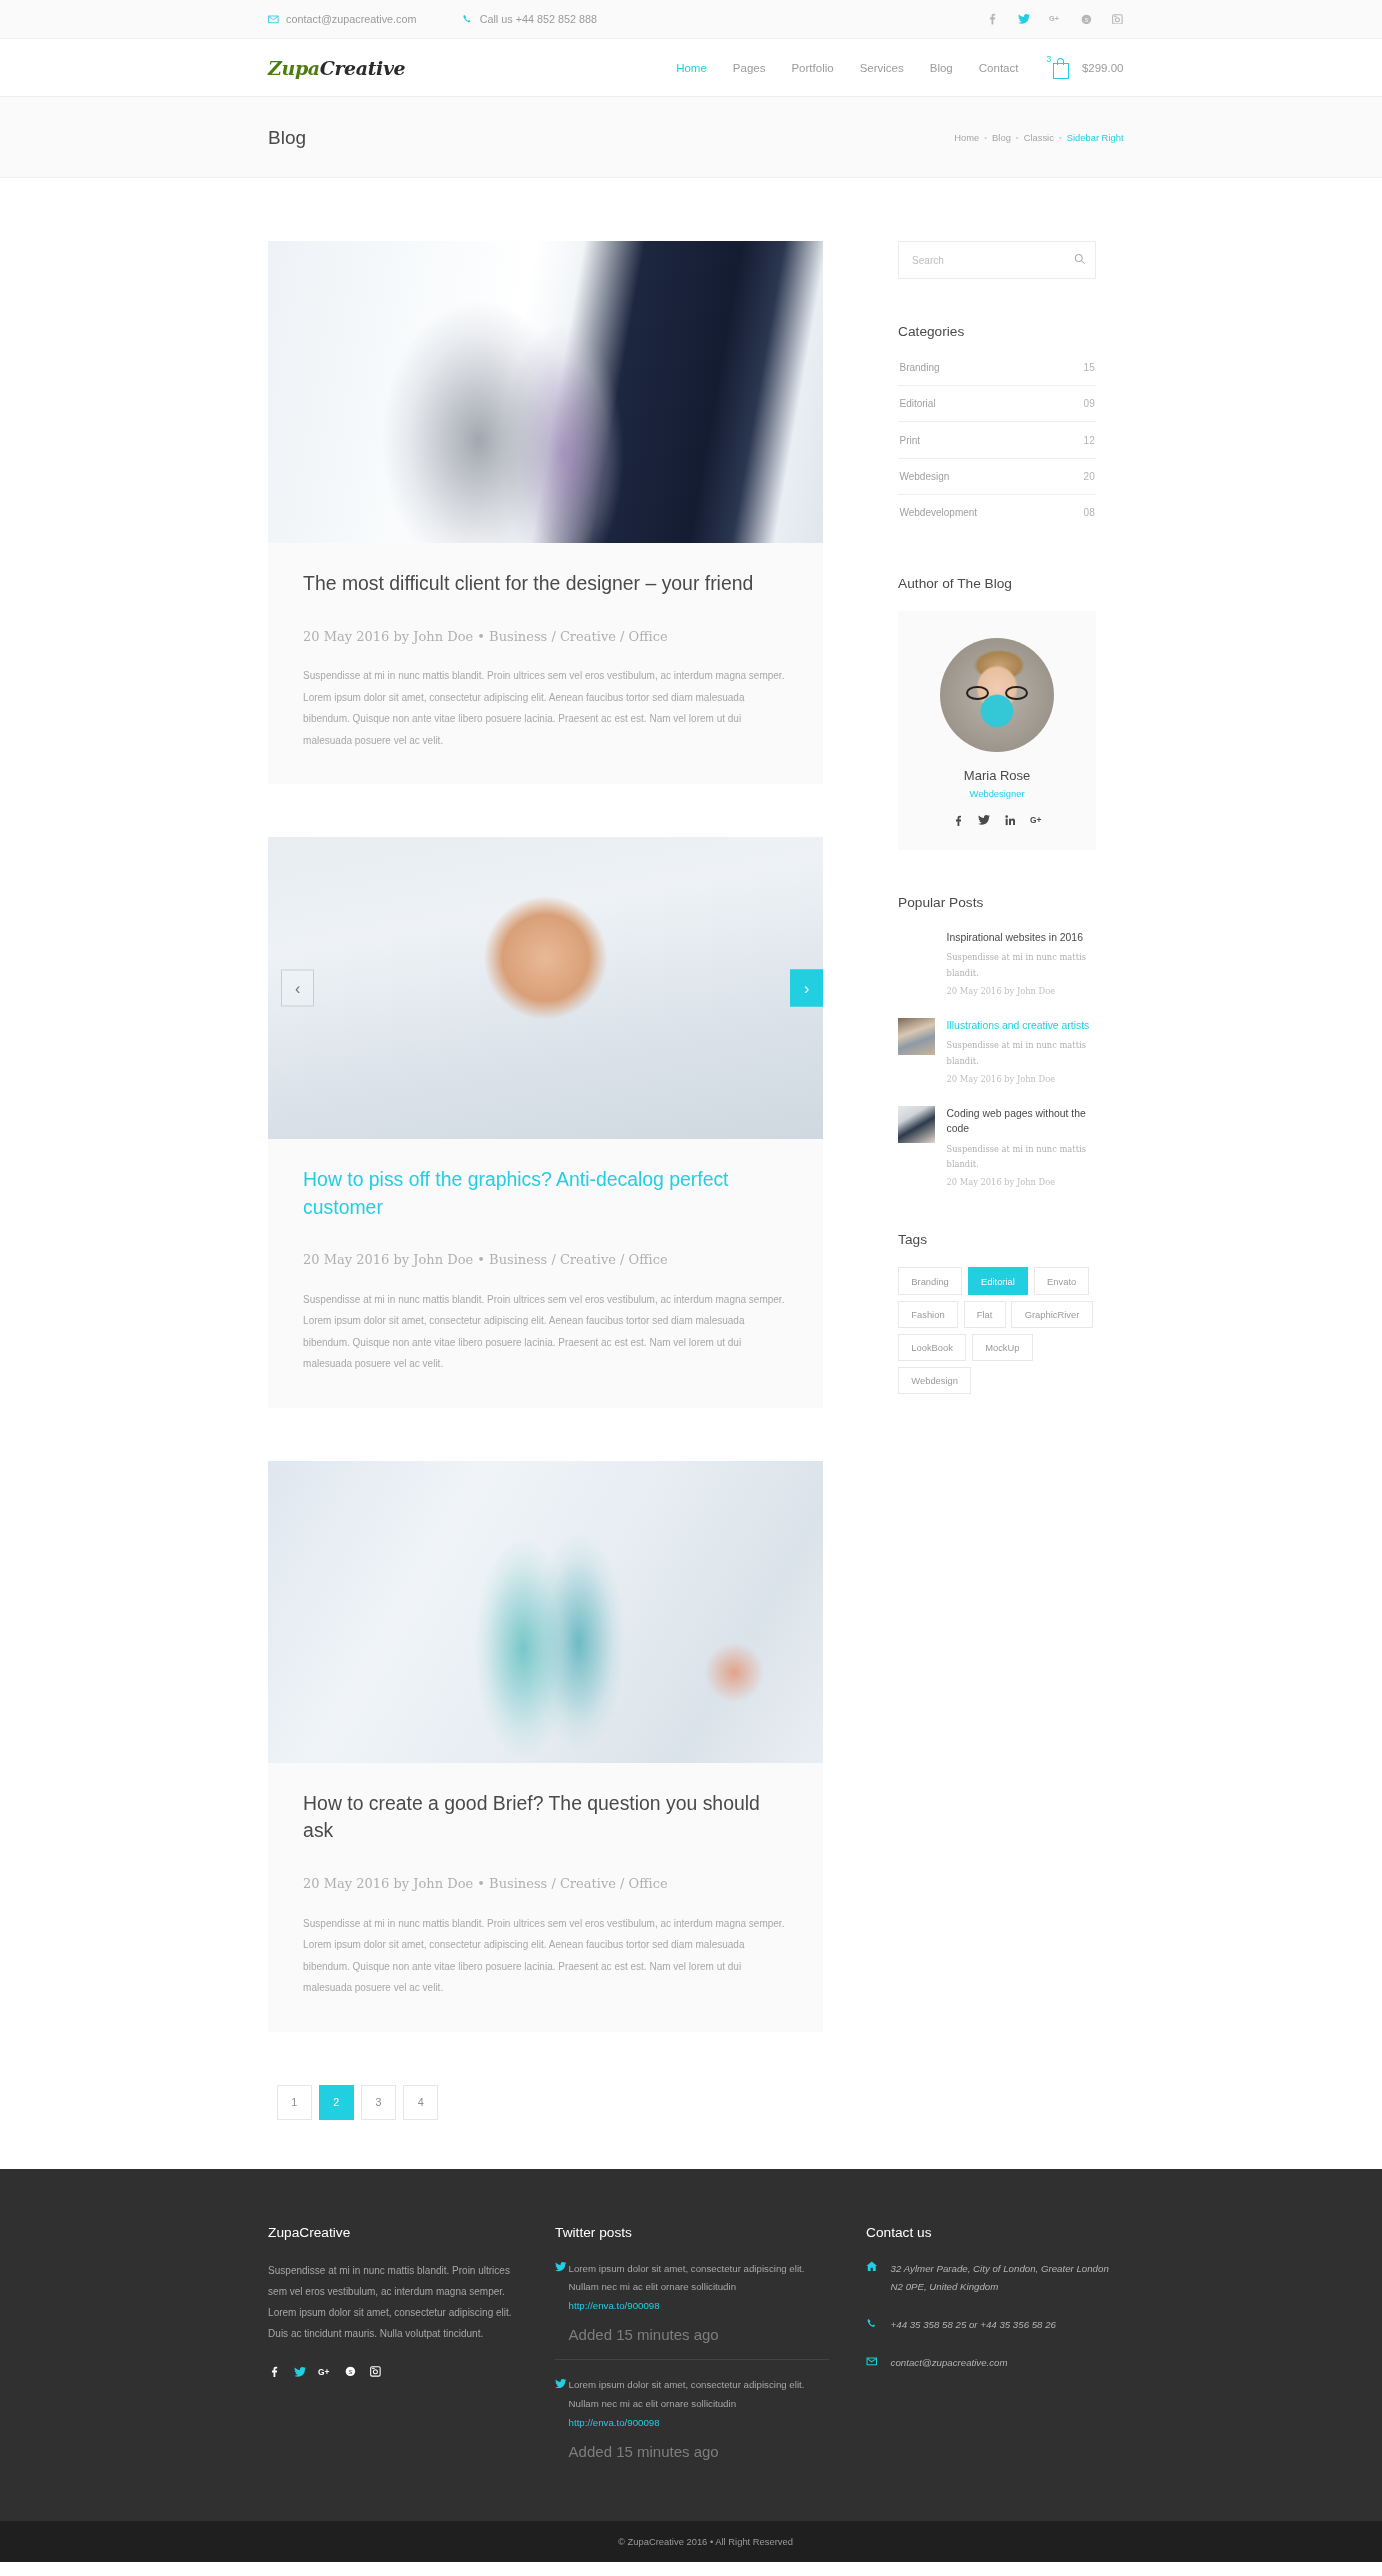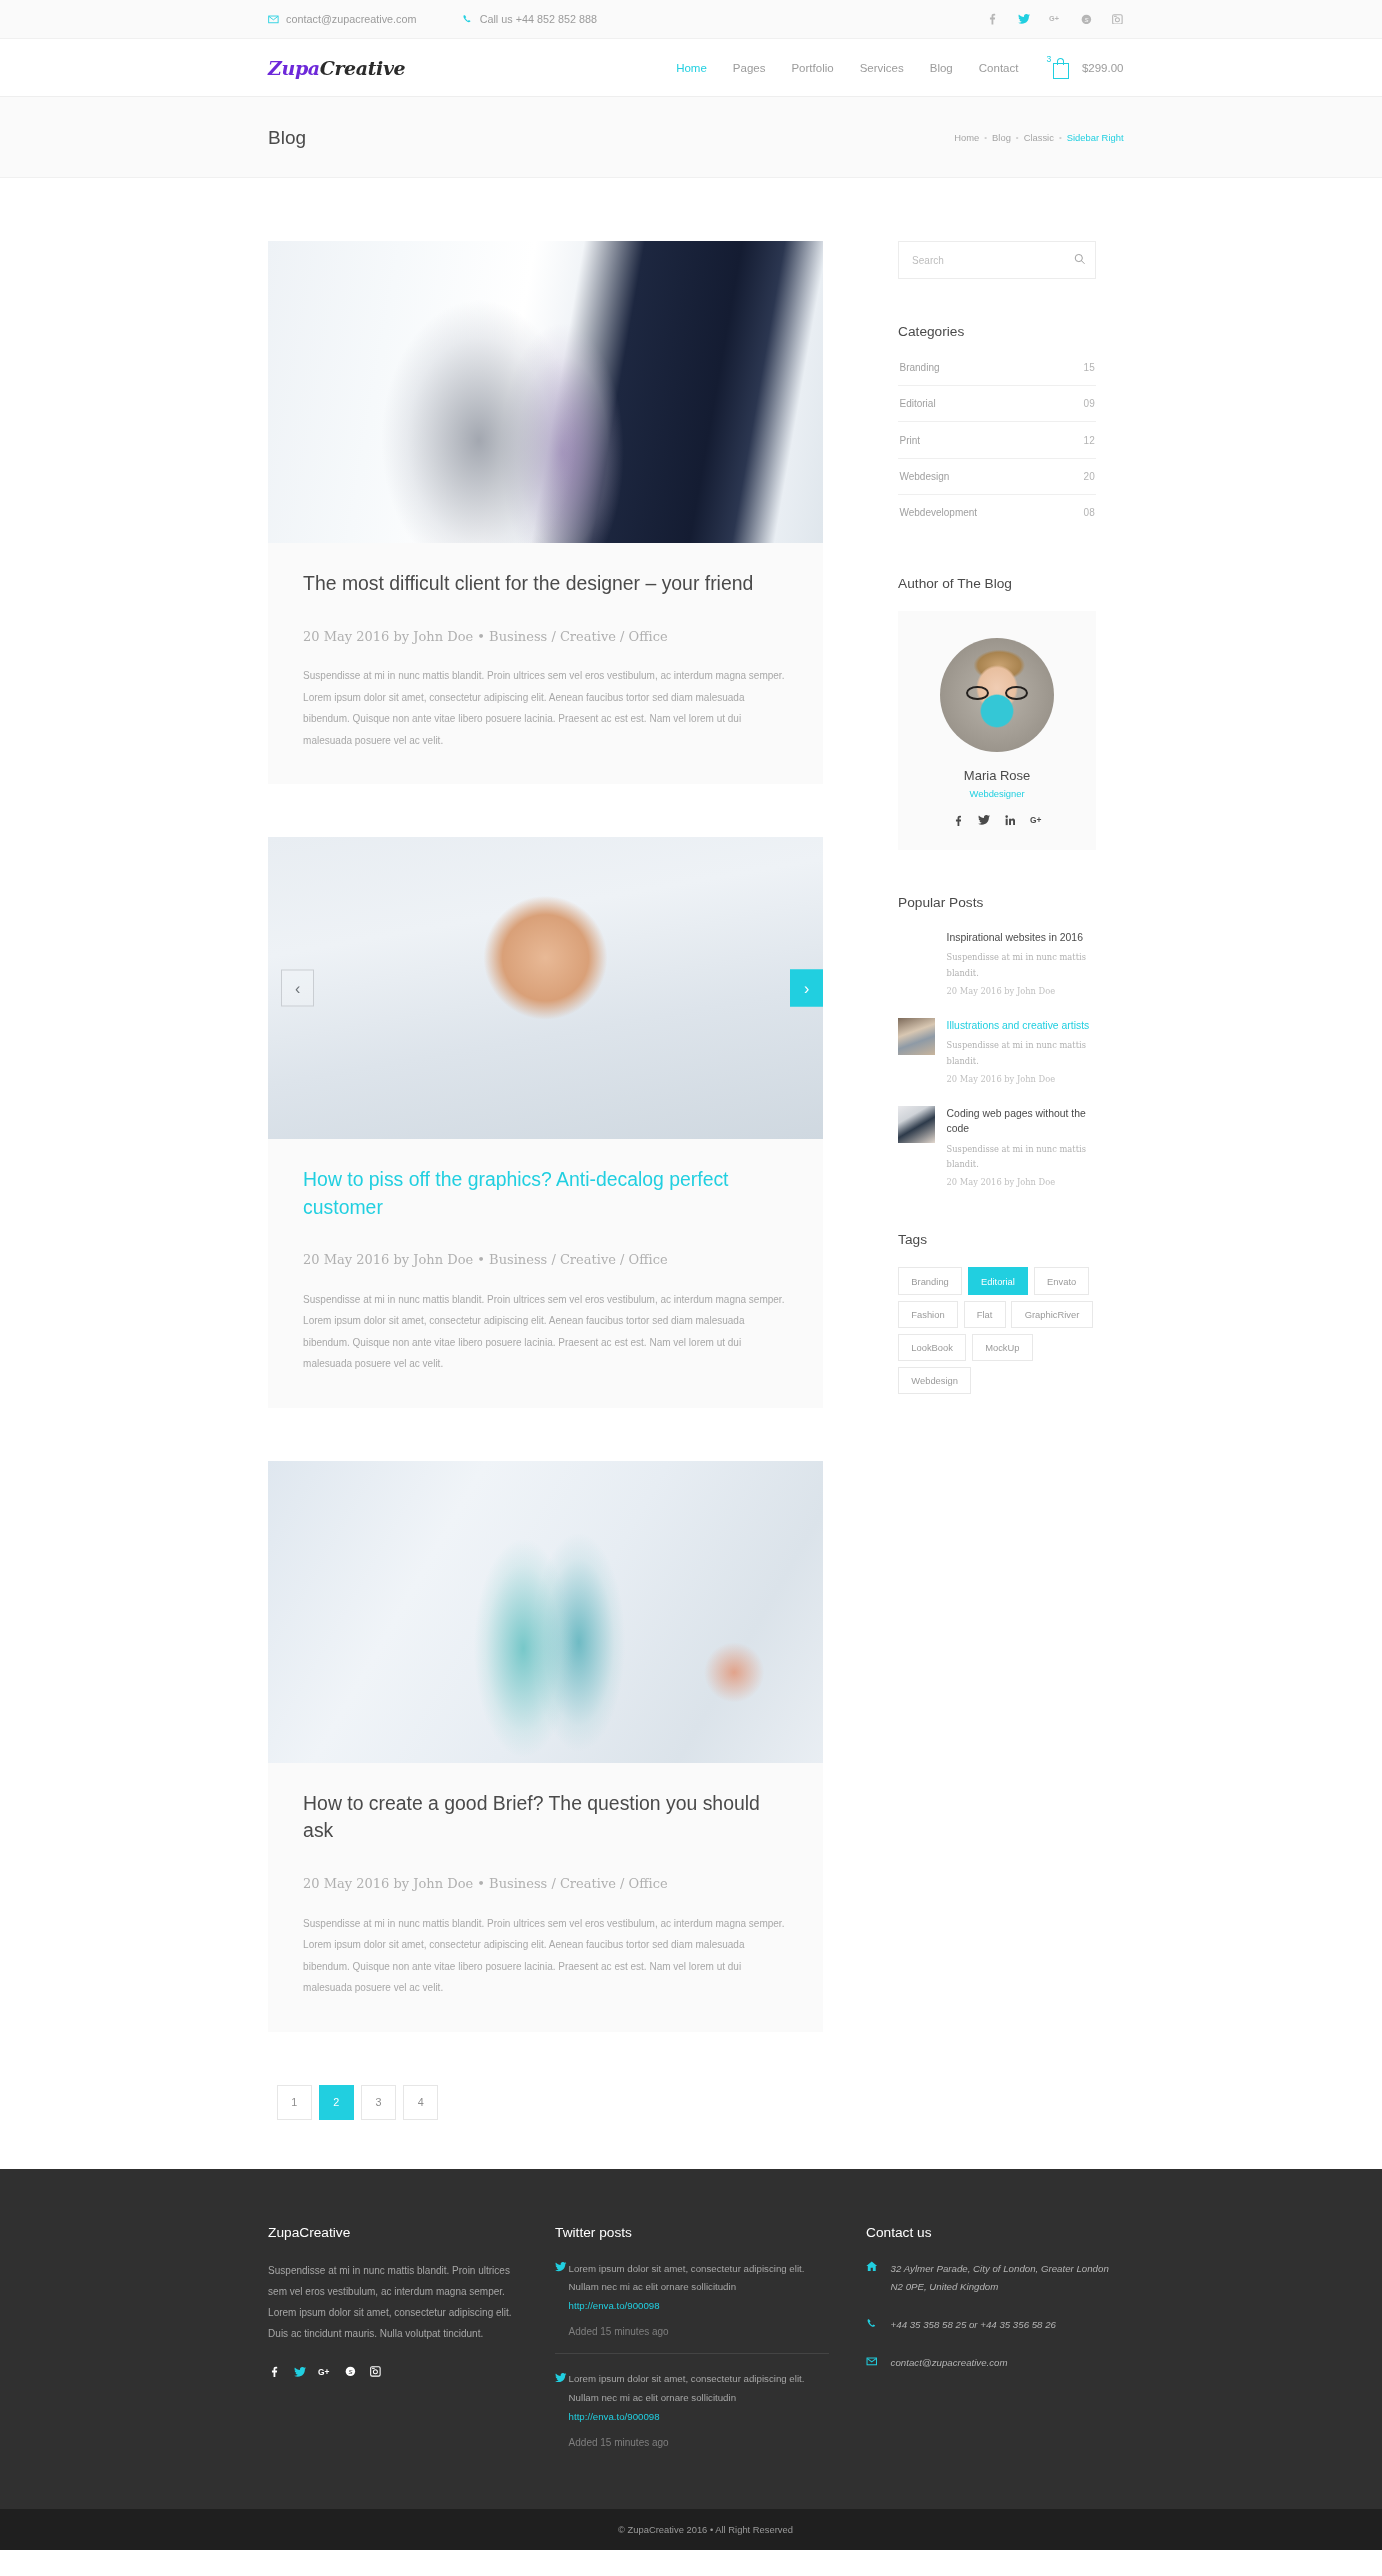--- a/index.html
+++ b/index.html
@@ -29,21 +29,21 @@
   .soc.tw { color: #21cfe0; }
 
   
   .header { height: 58px; background: #fff; border-bottom: 0.7px solid #eeeeee; }
   .header .wrap { display: flex; align-items: center; height: 58px; }
   .logo {
     font-family: "DejaVu Serif", serif;
     font-size: 19px; font-style: italic; font-weight: 700;
     letter-spacing: -0.4px; margin-left: 8.6px;
   }
-  .logo .z { color: #6d28d9; }
+  .logo .z { color: #4d7c0f; }
   .logo .c { color: #2b2b2b; }
   .nav { margin-left: auto; display: flex; align-items: center; gap: 26px; }
   .nav a { font-size: 11.5px; color: #9b9b9b; text-decoration: none; }
   .nav a.active { color: #21cfe0; }
   .cart { margin-left: 33px; display: flex; align-items: center; gap: 11.5px; }
   .bag { position: relative; width: 19px; height: 21.6px; }
   .bag .body { position: absolute; left: 1.4px; top: 5.8px; width: 16px; height: 16px; border: 1.4px solid #21cfe0; }
   .bag .handle { position: absolute; left: 5.8px; top: 0.7px; width: 7.2px; height: 7.2px; border: 1.4px solid #21cfe0; border-bottom: none; border-radius: 4.3px 4.3px 0 0; }
   .bag .count { position: absolute; left: -5px; top: -2.9px; font-size: 8.6px; color: #21cfe0; }
   .cart-price { font-size: 11.5px; color: #9b9b9b; }
@@ -184,21 +184,21 @@
   .fsocials { display: flex; gap: 12.2px; margin-top: 21.6px; }
   .fsocials span { color: #ffffff; width: 13px; height: 13px; display: inline-flex; align-items: center; justify-content: center; cursor: pointer; }
   .fsocials span.tw { color: #21cfe0; }
 
   .tw-item { display: flex; gap: 2px; padding-bottom: 16px; }
   .tw-item + .tw-divider { border-top: 0.7px solid #444444; margin-bottom: 16px; }
   .tw-bird { color: #21cfe0; flex: 0 0 11.5px; padding-top: 2.2px; }
   .tw-body { flex: 1; }
   .tw-text { color: #a6a6a6; font-size: 9.7px; line-height: 1.95; }
   .tw-text a { color: #21cfe0; text-decoration: none; }
-  .tw-added { color: #7e7e7e; font-size: 10px; margin-top: 10px; }
+  .tw-added { color: #7e7e7e; font-size: 15px; margin-top: 10px; }
 
   .c-item { display: flex; gap: 11.5px; margin-bottom: 19px; }
   .c-icon { color: #21cfe0; flex: 0 0 13px; padding-top: 1.4px; }
   .c-text { color: #b4b4b4; font-size: 9.7px; line-height: 1.95; font-style: italic; }
 
   .copybar { background: #1f1f1f; height: 41px; display: flex; align-items: center; justify-content: center; }
   .copytext { color: #9a9a9a; font-size: 9.4px; margin-left: 28px; }
 </style>
 </head>
 <body>

